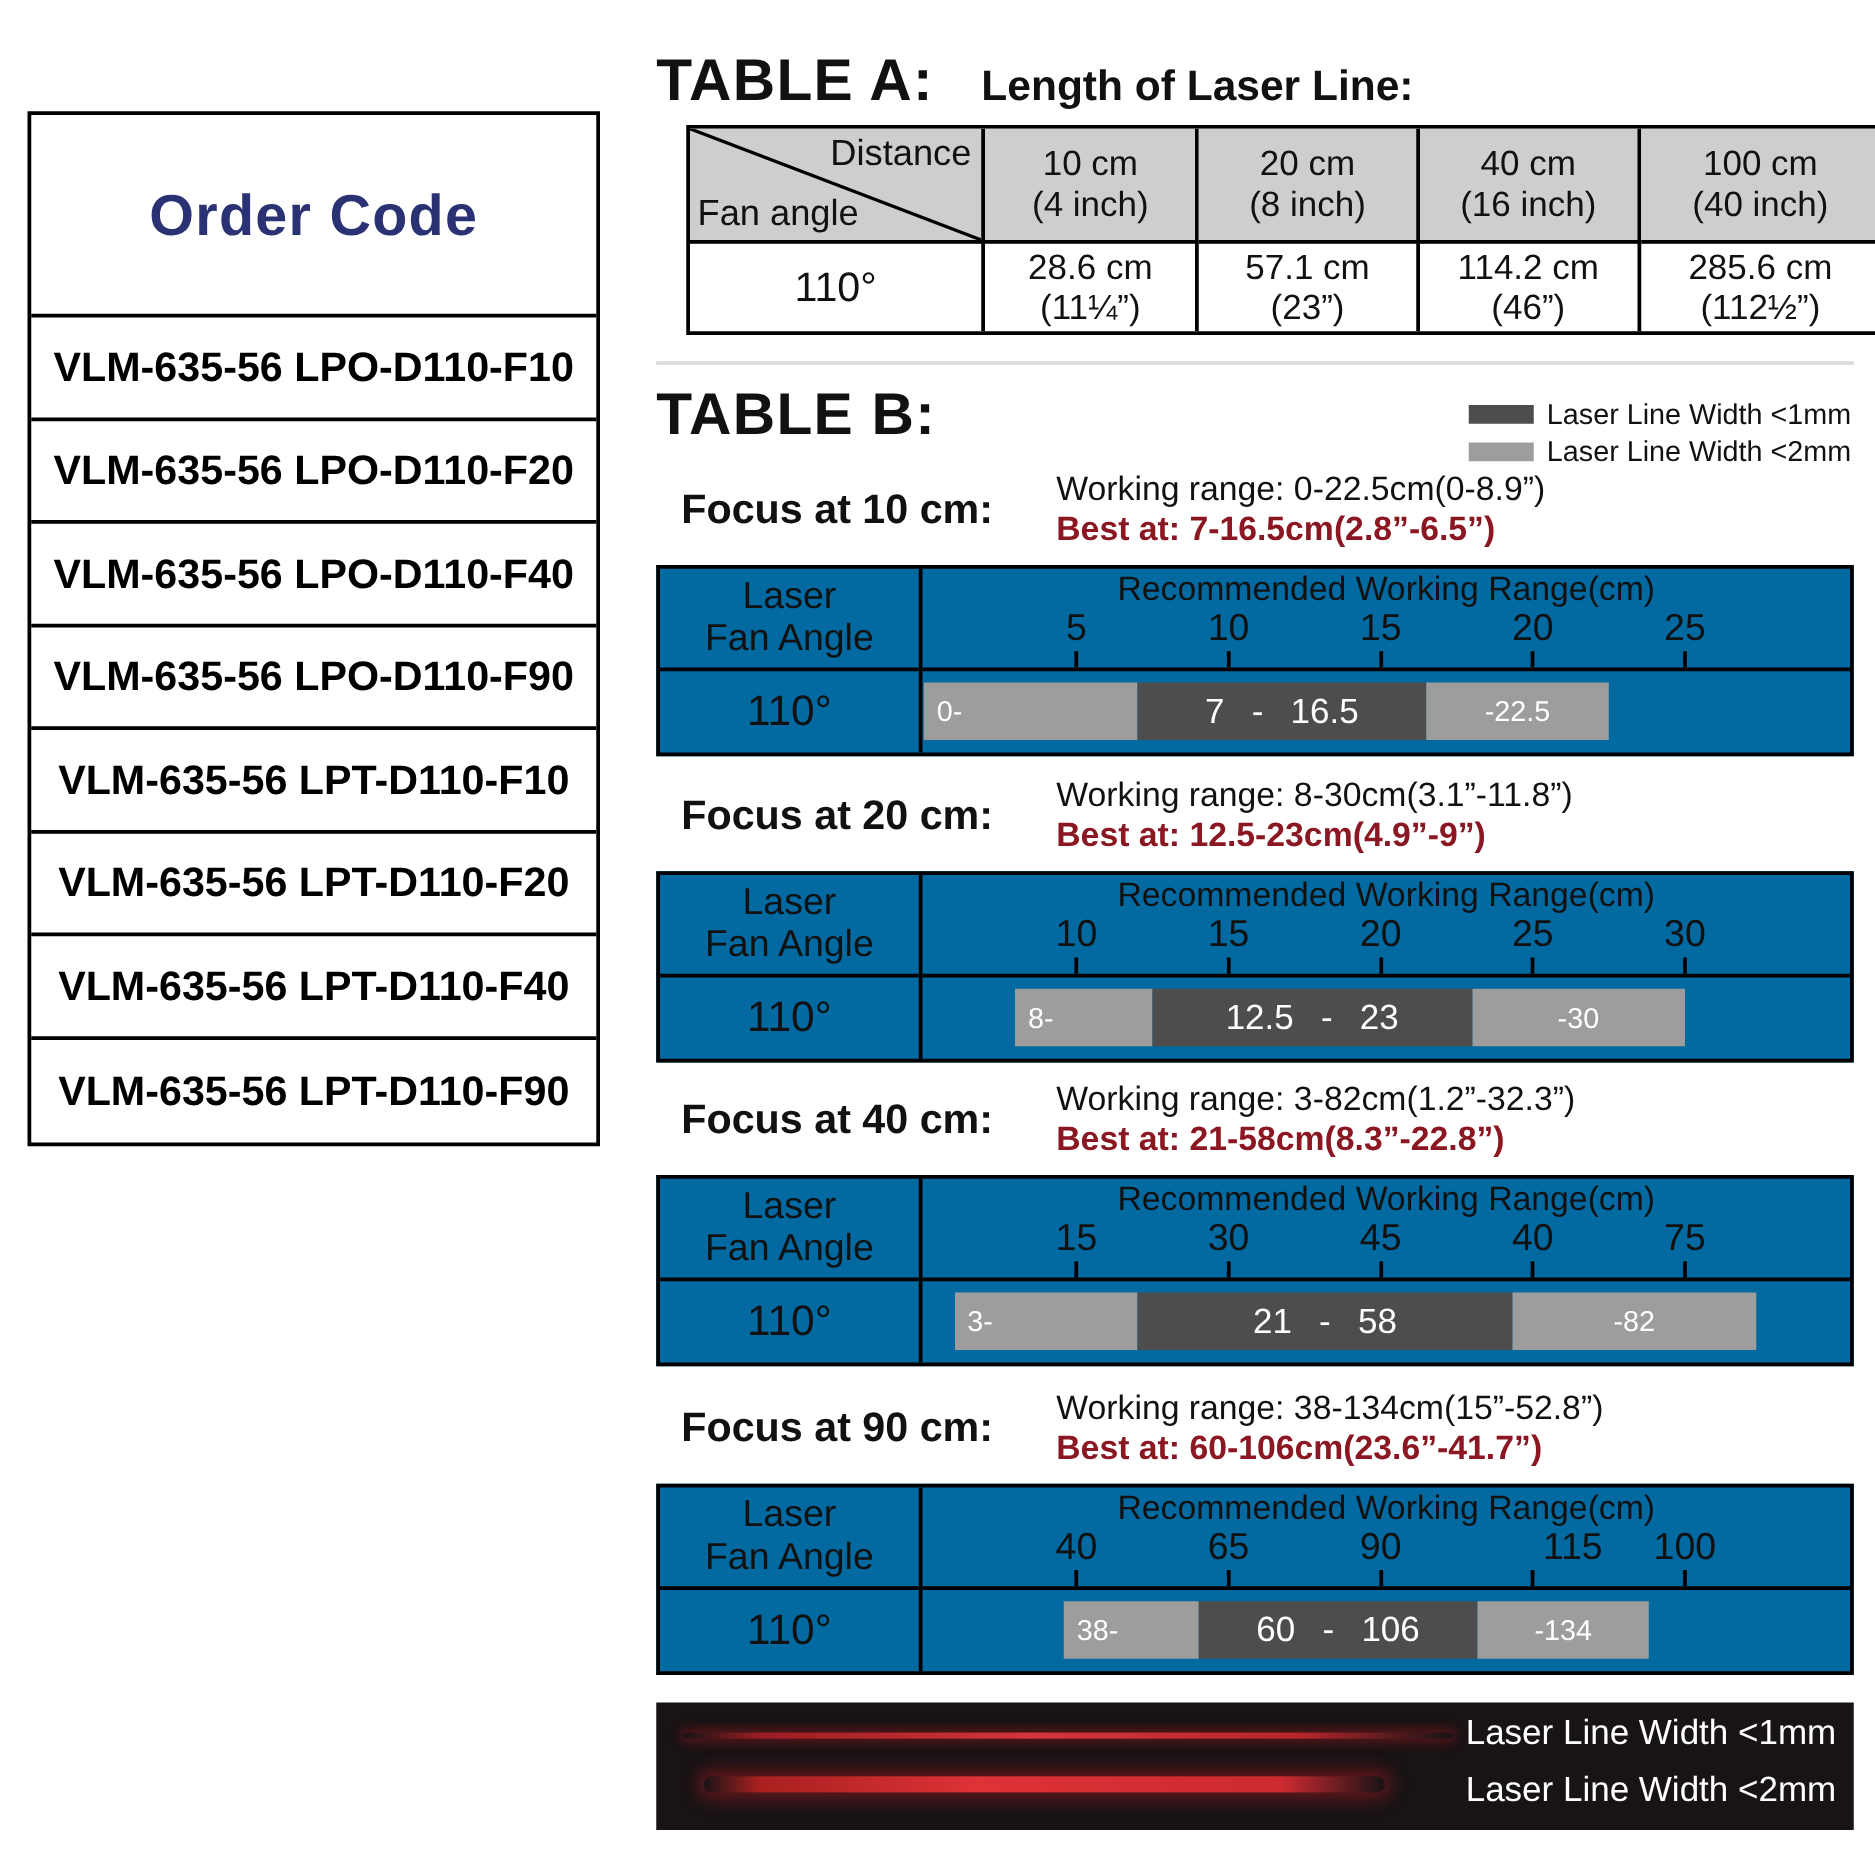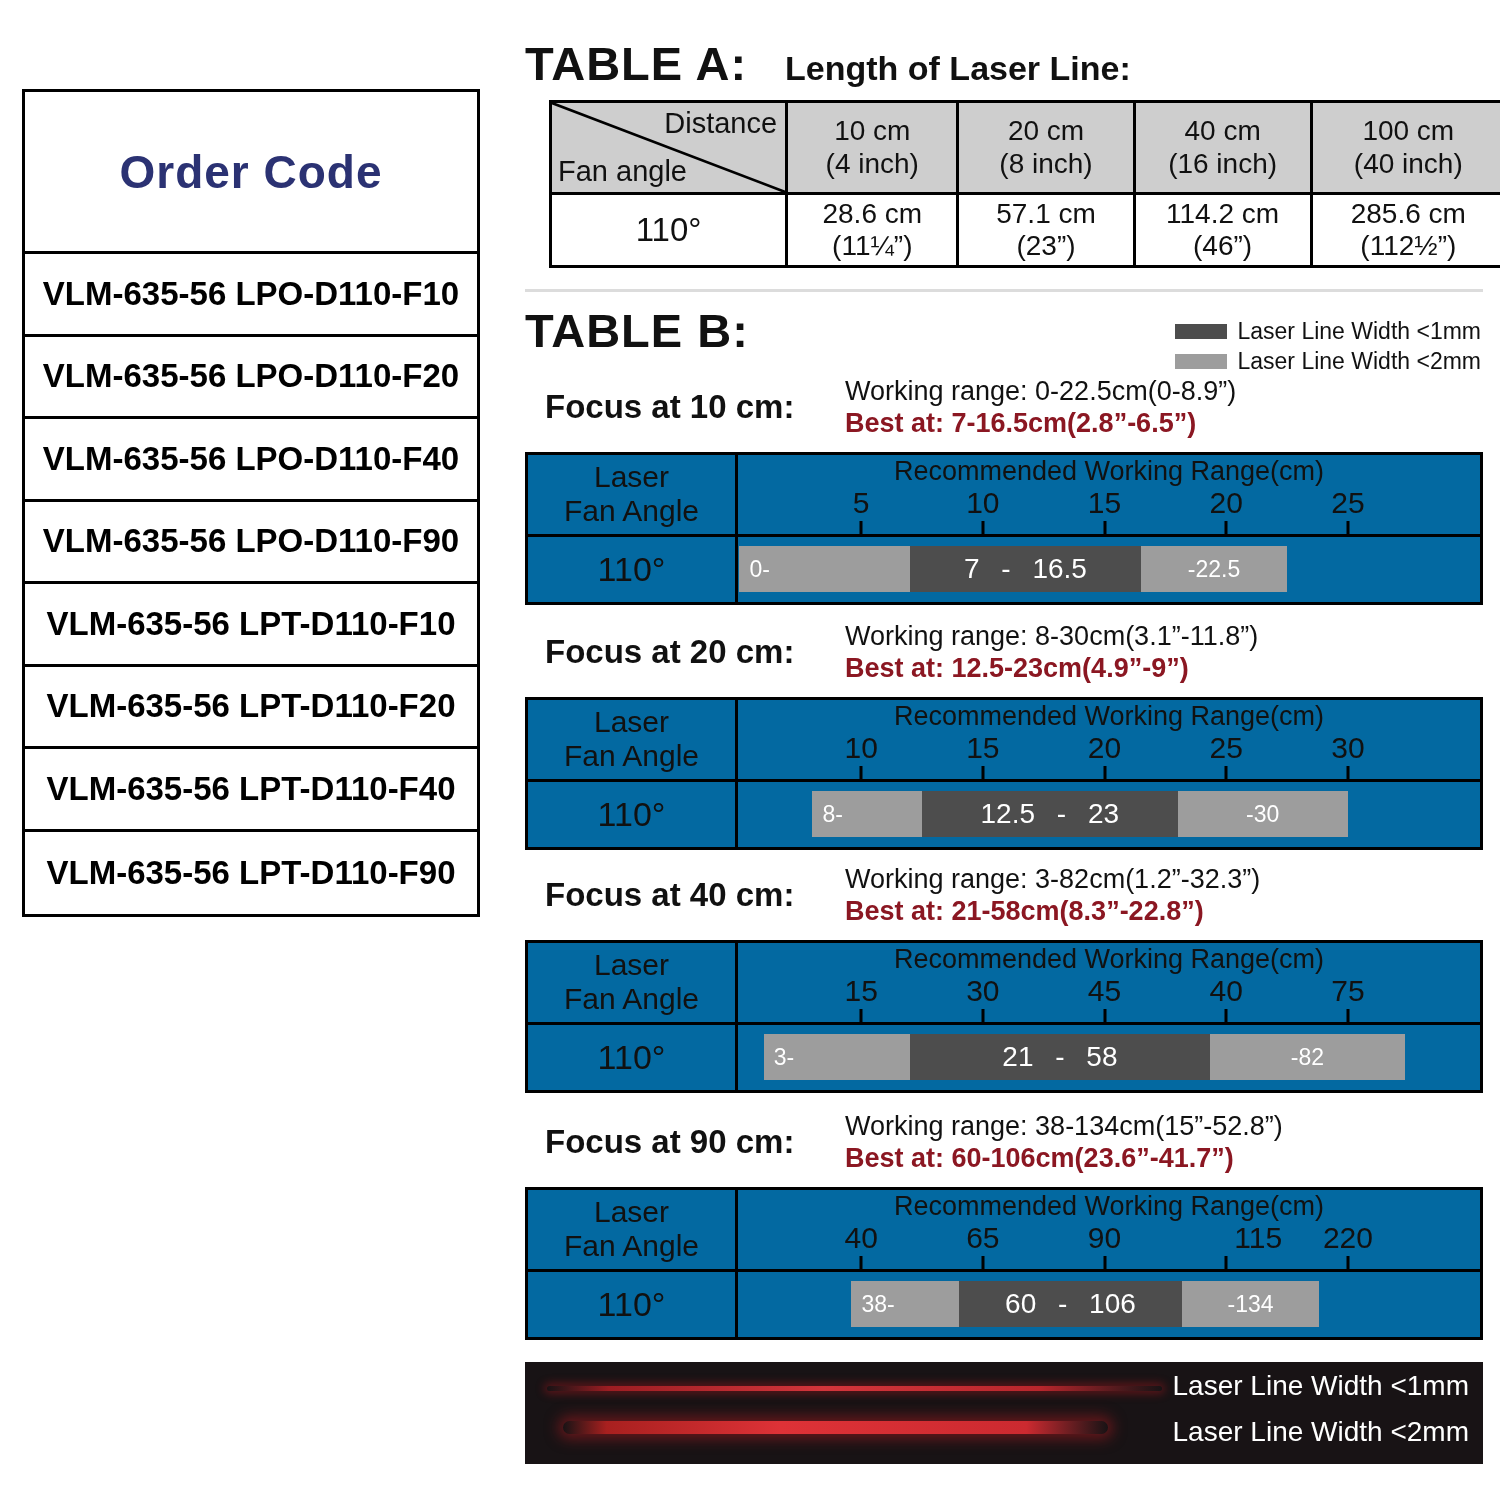--- a/index.html
+++ b/index.html
@@ -301,21 +301,21 @@
               <div class="c-right-h">
                 <div class="c-title">Recommended Working Range(cm)</div>
                 <div class="tick-label" style="left: 16.6%;">40</div>
                 <div class="tick-mark" style="left: 16.6%;"></div>
                 <div class="tick-label" style="left: 33%;">65</div>
                 <div class="tick-mark" style="left: 33%;"></div>
                 <div class="tick-label" style="left: 49.4%;">90</div>
                 <div class="tick-mark" style="left: 49.4%;"></div>
                 <div class="tick-label" style="left: 65.8%; margin-left: 32px;">115</div>
                 <div class="tick-mark" style="left: 65.8%;"></div>
-                <div class="tick-label" style="left: 82.2%;">220</div>
+                <div class="tick-label" style="left: 82.2%;">100</div>
                 <div class="tick-mark" style="left: 82.2%;"></div>
               </div>
               <div class="c-right-d">
                 <div class="seg light left-lab" style="left: 15.288%; width: 14.432%;">38-</div>
                 <div class="seg dark" style="left: 29.72%; width: 30.176%;">60 - 106</div>
                 <div class="seg light" style="left: 59.896%; width: 18.368%;">-134</div>
               </div>
             </div>
           </div>
         </div>

